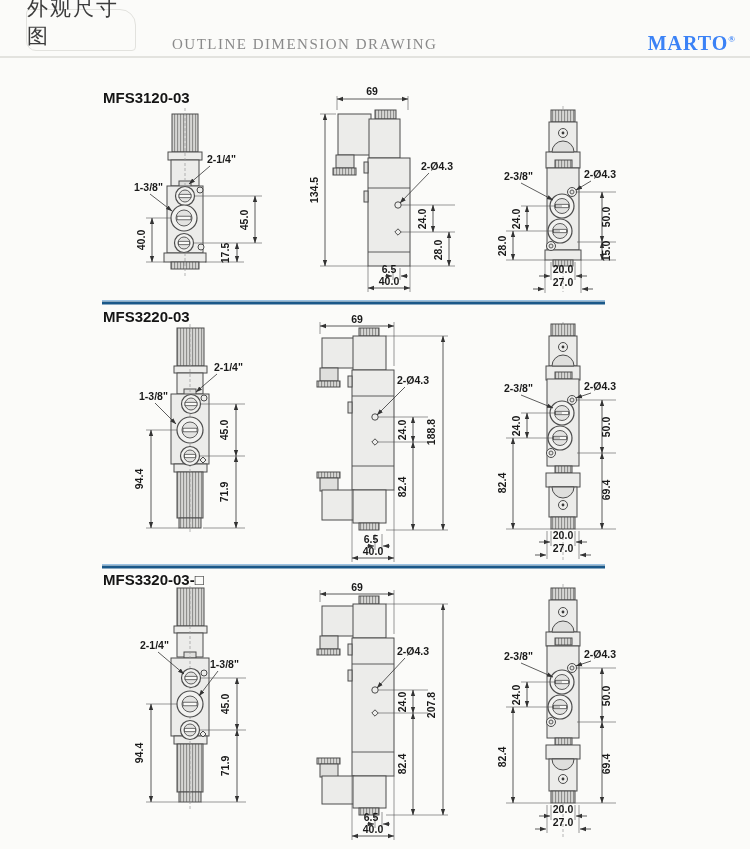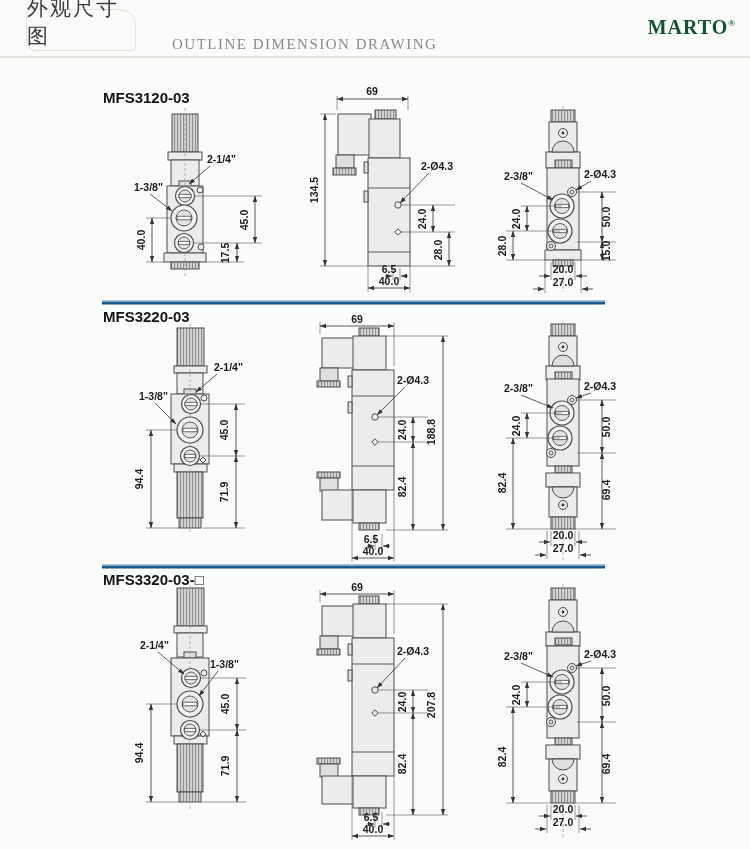--- a/index.html
+++ b/index.html
@@ -6,22 +6,22 @@
   body{width:750px;height:849px;background:#fbfbf9;position:relative;overflow:hidden;
        font-family:"Liberation Sans",sans-serif;}
   .header{position:absolute;top:0;left:0;width:750px;height:58px;}
   .hline{position:absolute;top:56px;left:0;width:750px;height:2px;background:#e3e3df;}
   .title-box{position:absolute;top:9px;left:26px;width:108px;height:40px;
              border:1px solid #e2e2de;border-radius:4px 16px 4px 10px;
              display:flex;align-items:flex-end;justify-content:center;
              font-family:"Liberation Serif",serif;font-size:21px;color:#3c3c3c;letter-spacing:2px;}
   .title-en{position:absolute;top:36px;left:172px;font-family:Liberation Serif, serif;
             font-size:15px;color:#8a8a8a;letter-spacing:1.5px;}
-  .brand{position:absolute;top:16px;right:14px;font-family:"Liberation Serif",serif;
-         font-weight:bold;font-size:20px;color:#14532d;letter-spacing:1px;}
+  .brand{position:absolute;top:32px;right:14px;font-family:"Liberation Serif",serif;
+         font-weight:bold;font-size:20px;color:#3b82f6;letter-spacing:1px;}
   .brand sup{font-size:9px;}
   svg{position:absolute;top:0;left:0;}
   svg text{font-family:"Liberation Sans",sans-serif;}
   .model{font-size:15px;font-weight:bold;fill:#141414;}
   .dim{font-size:10.5px;font-weight:bold;fill:#1a1a1a;}
   .body{fill:#ececea;stroke:#4c4c4c;stroke-width:1;}
   .body2{fill:#dfdfdd;stroke:#4c4c4c;stroke-width:1;}
   .kn{fill:url(#kn);stroke:#4c4c4c;stroke-width:1;}
   .port-o{fill:#f2f2f0;stroke:#4c4c4c;stroke-width:1.2;}
   .port-i{fill:#e3e3e1;stroke:#4c4c4c;stroke-width:0.9;}

